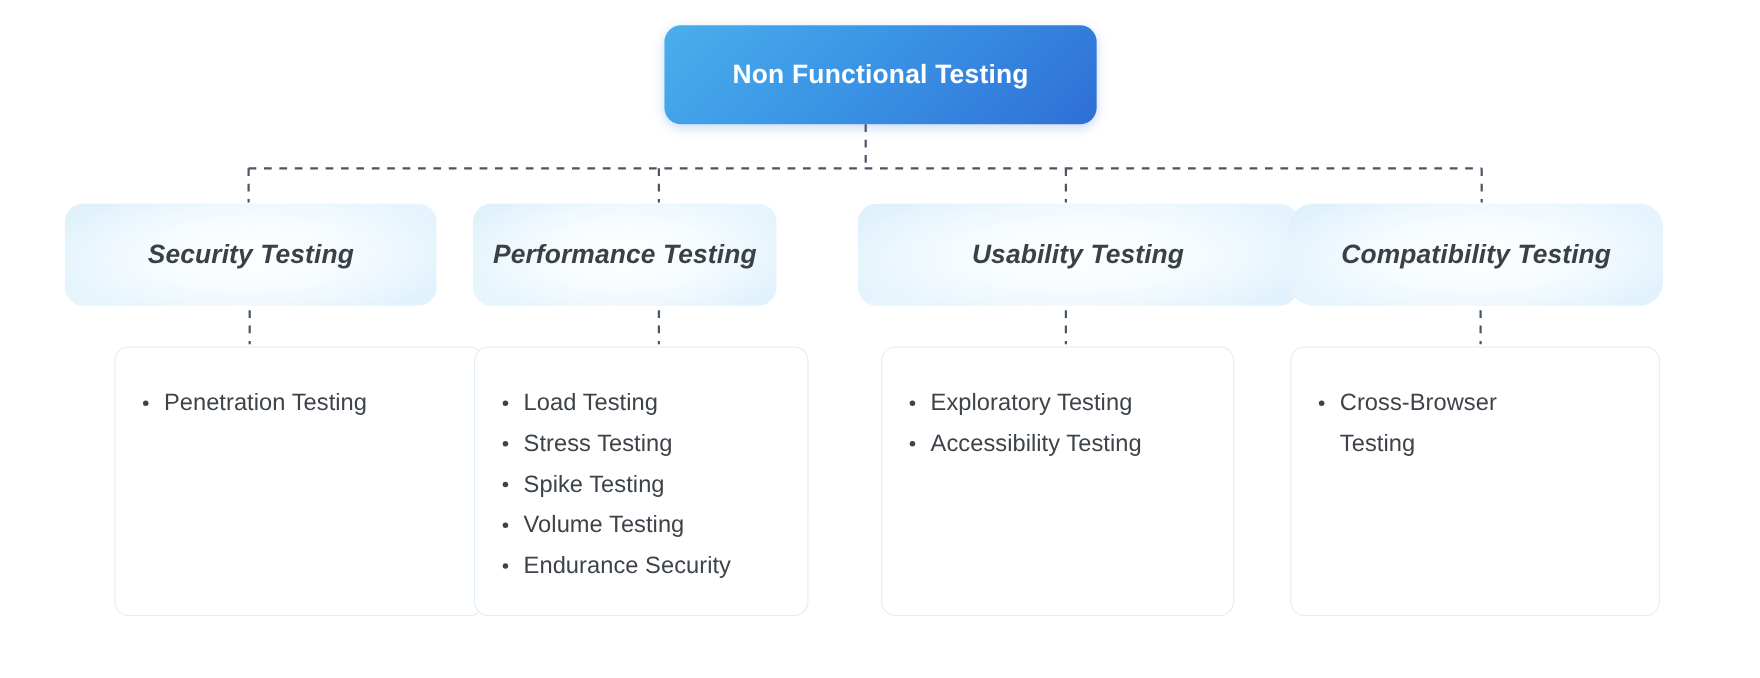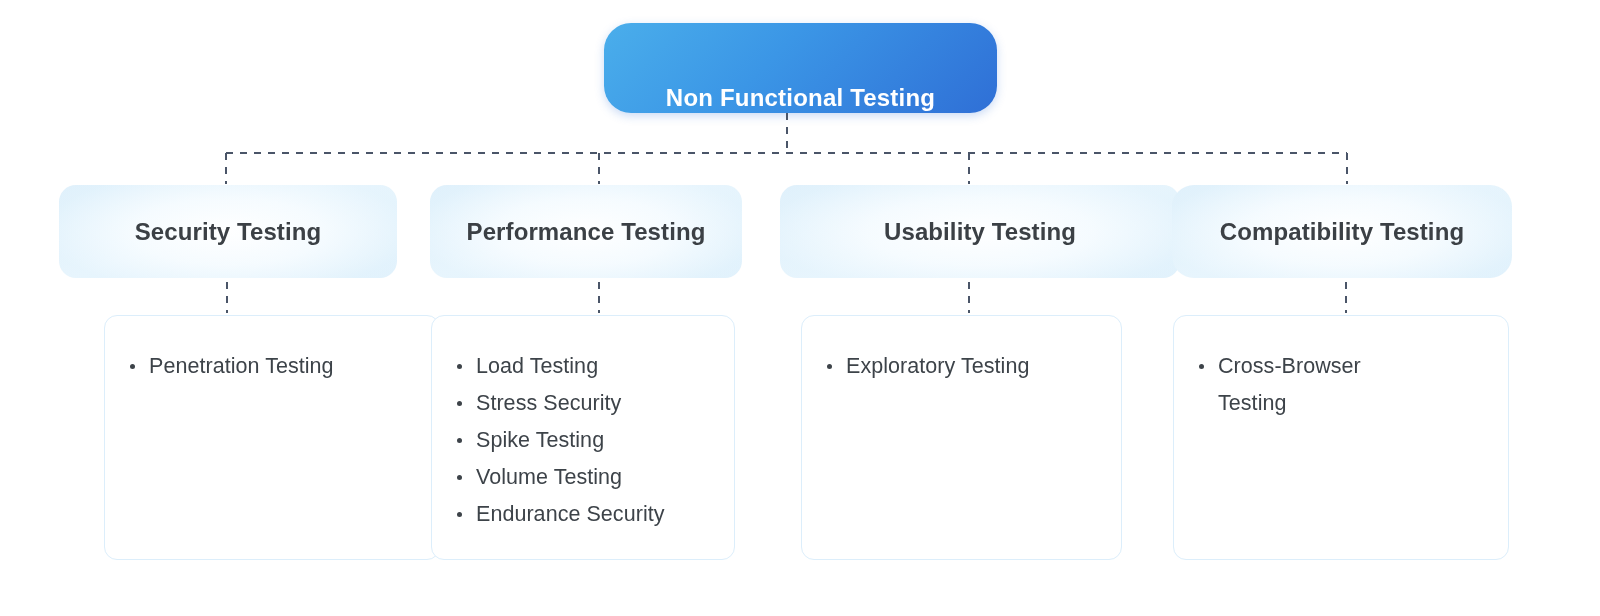--- a/index.html
+++ b/index.html
@@ -20,25 +20,25 @@
     overflow: hidden;
   }
 
   
   .root-node {
     position: absolute;
     left: 604px;
     top: 23px;
     width: 393px;
     height: 90px;
-    border-radius: 27px;
+    border-radius: 15px;
     background: linear-gradient(135deg, #4aaeeb 0%, #3b96e6 42%, #2f6fd6 100%);
     box-shadow: 0 3px 10px rgba(47, 111, 214, 0.25);
     display: flex;
-    align-items: flex-end;
+    align-items: center;
     justify-content: center;
   }
   .root-label {
     color: #ffffff;
     font-size: 24px;
     font-weight: bold;
     letter-spacing: 0.2px;
     text-align: center;
     line-height: 1.2;
   }
@@ -62,20 +62,21 @@
     display: flex;
     align-items: center;
     justify-content: center;
     background:
       radial-gradient(ellipse 75% 95% at 50% 50%,
         rgba(255,255,255,0.97) 0%,
         rgba(247,252,255,0.85) 38%,
         rgba(225,242,252,0.55) 72%,
         rgba(219,238,251,0.30) 100%),
       linear-gradient(160deg, #dff0fb 0%, #eef8fe 45%, #e2f2fc 100%);
+    font-style: italic;
   }
   .cat-label {
     font-size: 24px;
     font-weight: bold;
     color: #3b4045;
     text-align: center;
     letter-spacing: 0.1px;
     white-space: nowrap;
   }
 
@@ -109,21 +110,21 @@
     left: 7px;
     top: 16px;
     width: 5px;
     height: 5px;
     border-radius: 50%;
     background: #3d4349;
   }
 
   
   .col-0 .cat-box, .col-0.cat-box { left: 59px;   width: 338px; }
-  .col-1.cat-box { left: 430px;  width: 312px; }
+  .col-1.cat-box { left: 430px;  width: 276px; }
   .col-2.cat-box { left: 780px;  width: 400px; }
   .col-3.cat-box { left: 1172px; width: 340px; border-radius: 22px; }
 
   .col-0.list-box { left: 60px;   width: 336px; margin-left: 44px; }
   .col-1.list-box { left: 431px;  width: 304px; }
   .col-2.list-box { left: 801px;  width: 321px; }
   .col-3.list-box { left: 1173px; width: 336px; }
 
   
   .col-3.list-box .list-ul { max-width: 215px; }
@@ -171,30 +172,31 @@
 
   <div class="list-box col-0">
     <ul class="list-ul">
       <li class="list-li">Penetration Testing</li>
     </ul>
   </div>
 
   <div class="list-box col-1">
     <ul class="list-ul">
       <li class="list-li">Load Testing</li>
-      <li class="list-li">Stress Security</li>
+      <li class="list-li">Stress Testing</li>
       <li class="list-li">Spike Testing</li>
       <li class="list-li">Volume Testing</li>
       <li class="list-li">Endurance Security</li>
     </ul>
   </div>
 
   <div class="list-box col-2">
     <ul class="list-ul">
       <li class="list-li">Exploratory Testing</li>
+      <li class="list-li">Accessibility Testing</li>
     </ul>
   </div>
 
   <div class="list-box col-3">
     <ul class="list-ul">
       <li class="list-li">Cross-Browser Testing</li>
     </ul>
   </div>
 
 </div>

